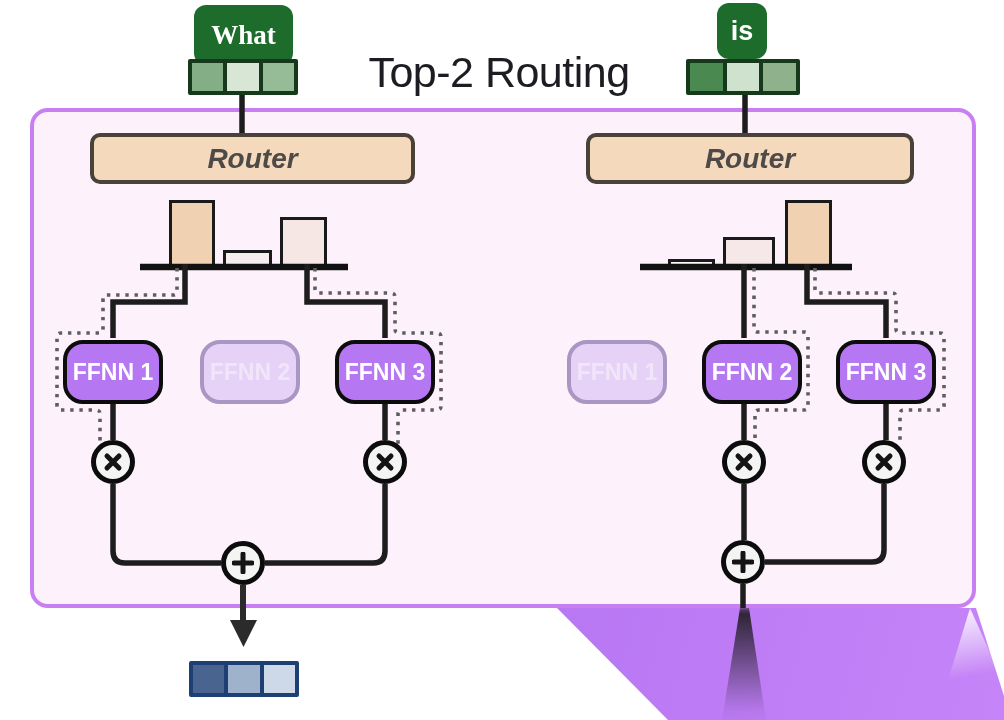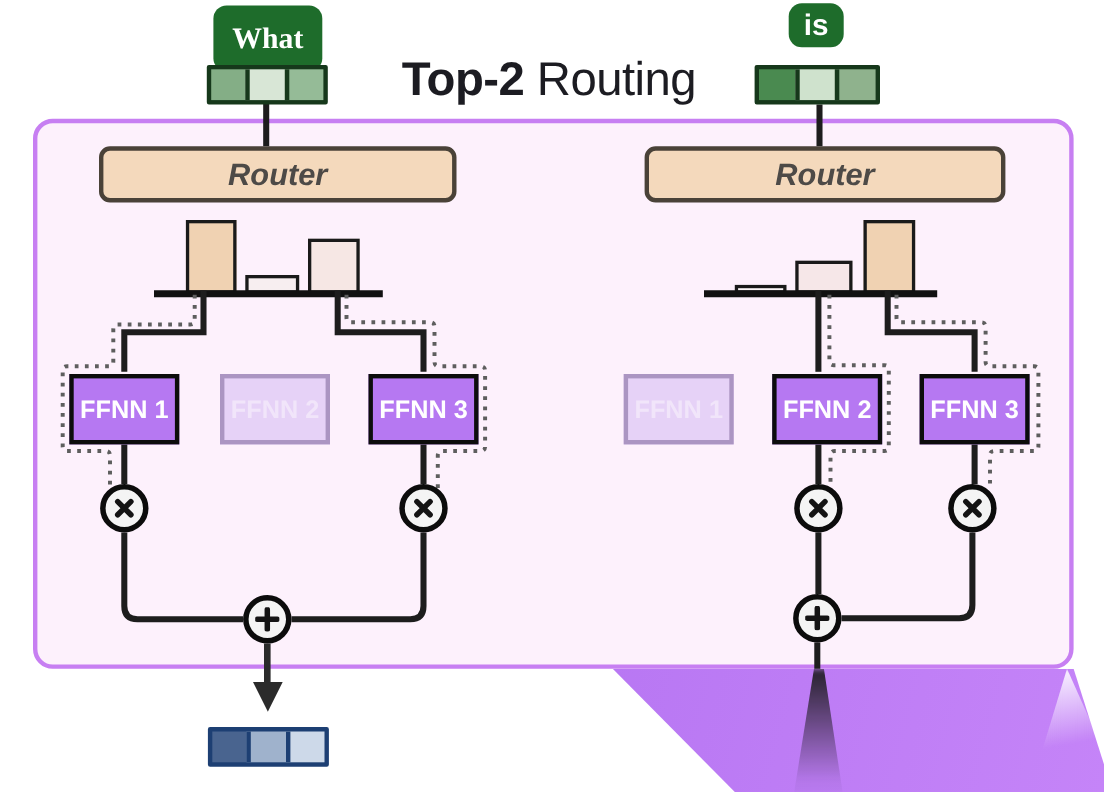--- a/index.html
+++ b/index.html
@@ -7,29 +7,29 @@
     position:relative;width:1004px;height:720px;overflow:hidden;
     background:#ffffff;font-family:"Liberation Sans",sans-serif;
   }
   .stage *{box-sizing:border-box;}
 
   
   .title{
     position:absolute;left:289px;top:48px;width:420px;text-align:center;
     font-size:43px;color:#1c1c22;letter-spacing:-0.5px;white-space:nowrap;
   }
-  .title .b{font-weight:700;}
+  .title .b{font-weight:400;}
 
   
   .token-label{
     position:absolute;background:#1e6c2b;color:#fff;font-weight:700;font-size:27px;
     border-radius:12px;display:flex;align-items:center;justify-content:center;z-index:6;
   }
   .token-label.what{left:194px;top:5px;width:99px;height:60px;font-family:Liberation Serif, serif;}
-  .token-label.is{left:717px;top:3px;width:50px;height:40px;}
+  .token-label.is{left:717px;top:3px;width:50px;height:56px;}
   .embedding{
     position:absolute;display:flex;border:4px solid #16381b;border-radius:2px;z-index:6;
     background:#16381b;
   }
   .embedding.what{left:188px;top:59px;width:110px;height:36px;}
   .embedding.is{left:686px;top:59px;width:114px;height:36px;}
   .embedding .cell{flex:1;}
   .embedding .cell + .cell{border-left:4px solid #16381b;}
 
   
@@ -51,21 +51,21 @@
   .bar{position:absolute;bottom:453px;border:3px solid #1a1a1a;z-index:4;}
   .bar.l1{left:169px;width:46px;}
   .bar.l2{left:223px;width:49px;}
   .bar.l3{left:280px;width:47px;}
   .bar.r1{left:668px;width:47px;}
   .bar.r2{left:723px;width:52px;}
   .bar.r3{left:785px;width:47px;}
 
   
   .ffnn{
-    position:absolute;top:340px;width:100px;height:64px;border-radius:0;
+    position:absolute;top:340px;width:100px;height:64px;border-radius:20px;
     display:flex;align-items:center;justify-content:center;
     font-size:23px;font-weight:700;z-index:6;white-space:nowrap;
   }
   .ffnn.active{background:#b678f2;border:4px solid #0c0c0c;color:#ffffff;}
   .ffnn.inactive{background:#e6d2f7;border:4px solid #ab95c2;color:#f1e5fa;}
   .ffnn.gl1{left:63px;}  .ffnn.gl2{left:200px;} .ffnn.gl3{left:335px;}
   .ffnn.gr1{left:567px;} .ffnn.gr2{left:702px;} .ffnn.gr3{left:836px;}
 
   
   .op{

